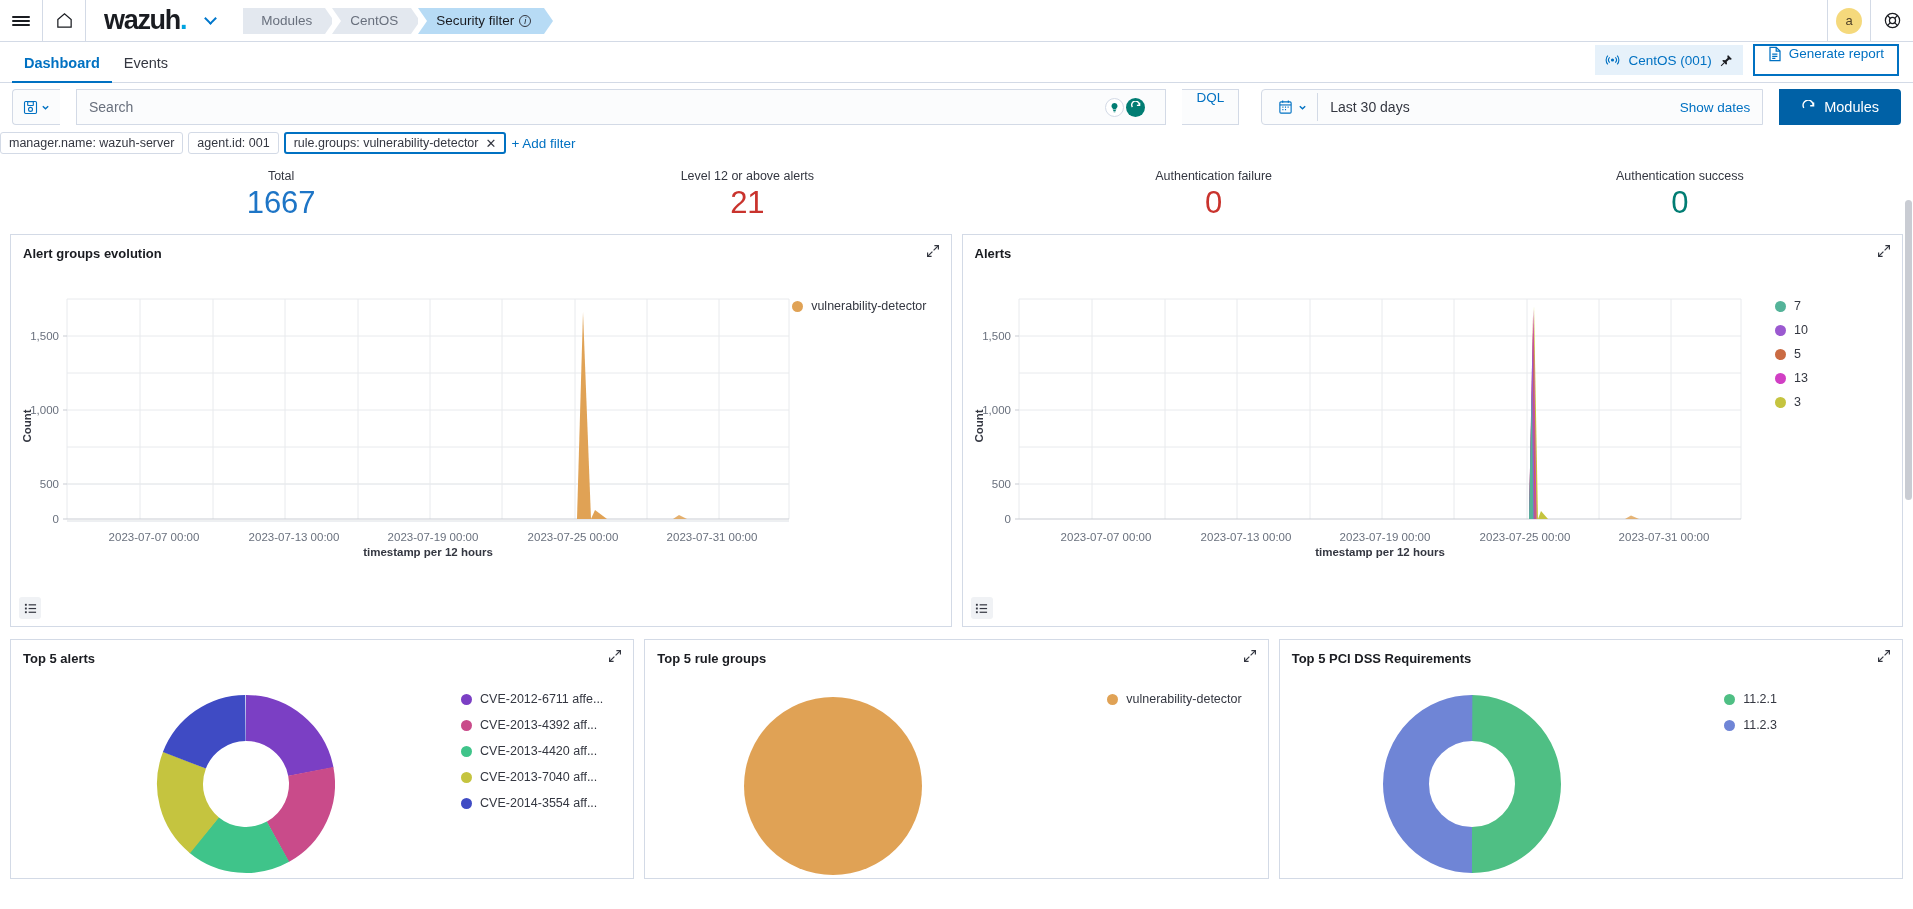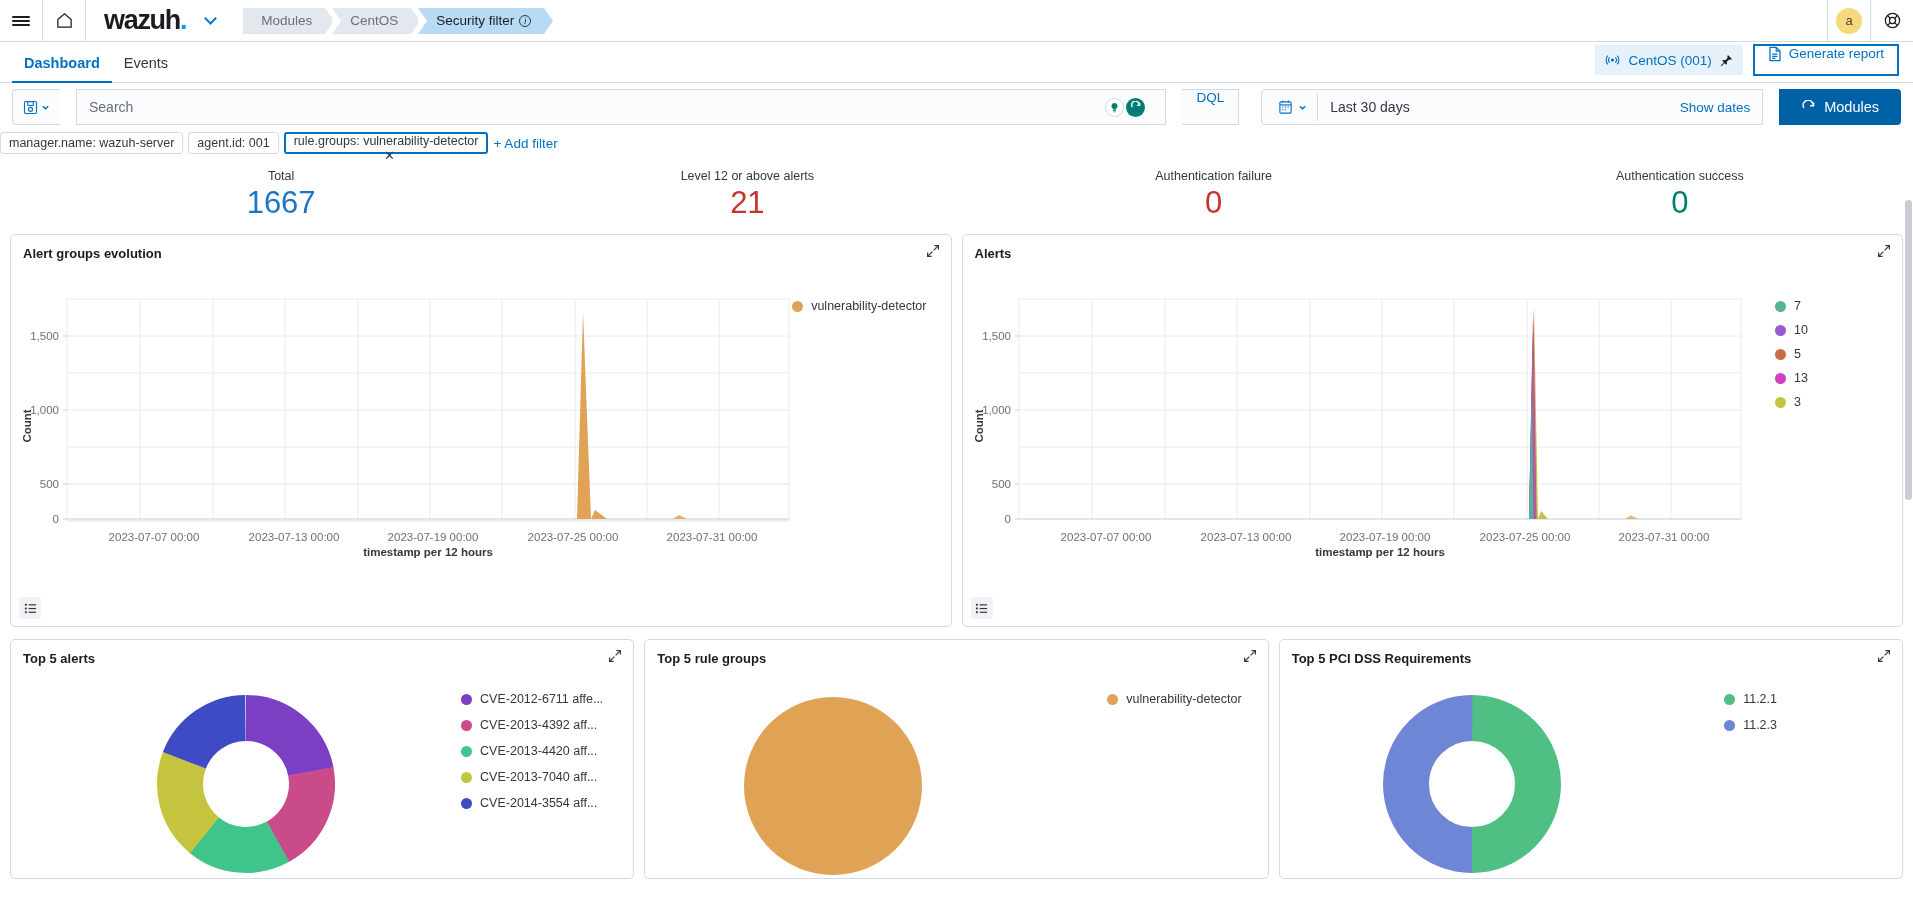--- a/index.html
+++ b/index.html
@@ -124,35 +124,35 @@
     padding: 0 22px; font-size: 14.5px; cursor: pointer; border-radius: 0 4px 4px 0;
   }
 
   
   .filterbar { display: flex; align-items: center; gap: 5px; padding: 8px 12px 6px 0; height: 34px; }
   .fpill {
     border: 1px solid #d3dae6; background: #fff; border-radius: 3px; height: 22px;
     display: flex; align-items: center; padding: 0 8px; font-size: 12.5px;
     color: #343741; cursor: pointer;
   }
-  .fpill.focused { border: 2px solid #0071c2; flex-direction: column; }
+  .fpill.focused { border: 2px solid #0071c2; }
   .fpill .x { margin-left: 7px; color: #343741; font-size: 13px; }
   .add-filter { font-size: 13.5px; color: #0071c2; cursor: pointer; }
 
   
   .kpirow { display: flex; padding: 10px 0 14px 0; background: #fff; margin-left: 48px; }
   .kpi { flex: 1; text-align: center; }
   .kpi-label { font-size: 12.5px; color: #343741; margin-bottom: 3px; }
   .kpi-value { font-size: 31px; font-weight: 400; line-height: 34px; }
 
   
   .panels { padding: 0 10px; }
   .prow { display: flex; gap: 10px; margin-bottom: 12px; }
   .panel {
-    background: #fff; border: 1px solid #d3dae6; border-radius: 5px;
+    background: #fff; border: 1px solid #d3dae6; border-radius: 0;
     position: relative; overflow: hidden;
   }
   .panel-title {
     font-size: 13px; font-weight: 700; color: #1a1c21; padding: 11px 0 0 12px;
   }
   .expand-icon { position: absolute; top: 9px; right: 11px; cursor: pointer; }
   .panel-body { position: relative; }
 
   .chart-legend { position: absolute; display: flex; flex-direction: column; gap: 10px; }
   .legend-item { display: flex; align-items: center; gap: 8px; font-size: 12.5px; color: #343741; cursor: pointer; }

